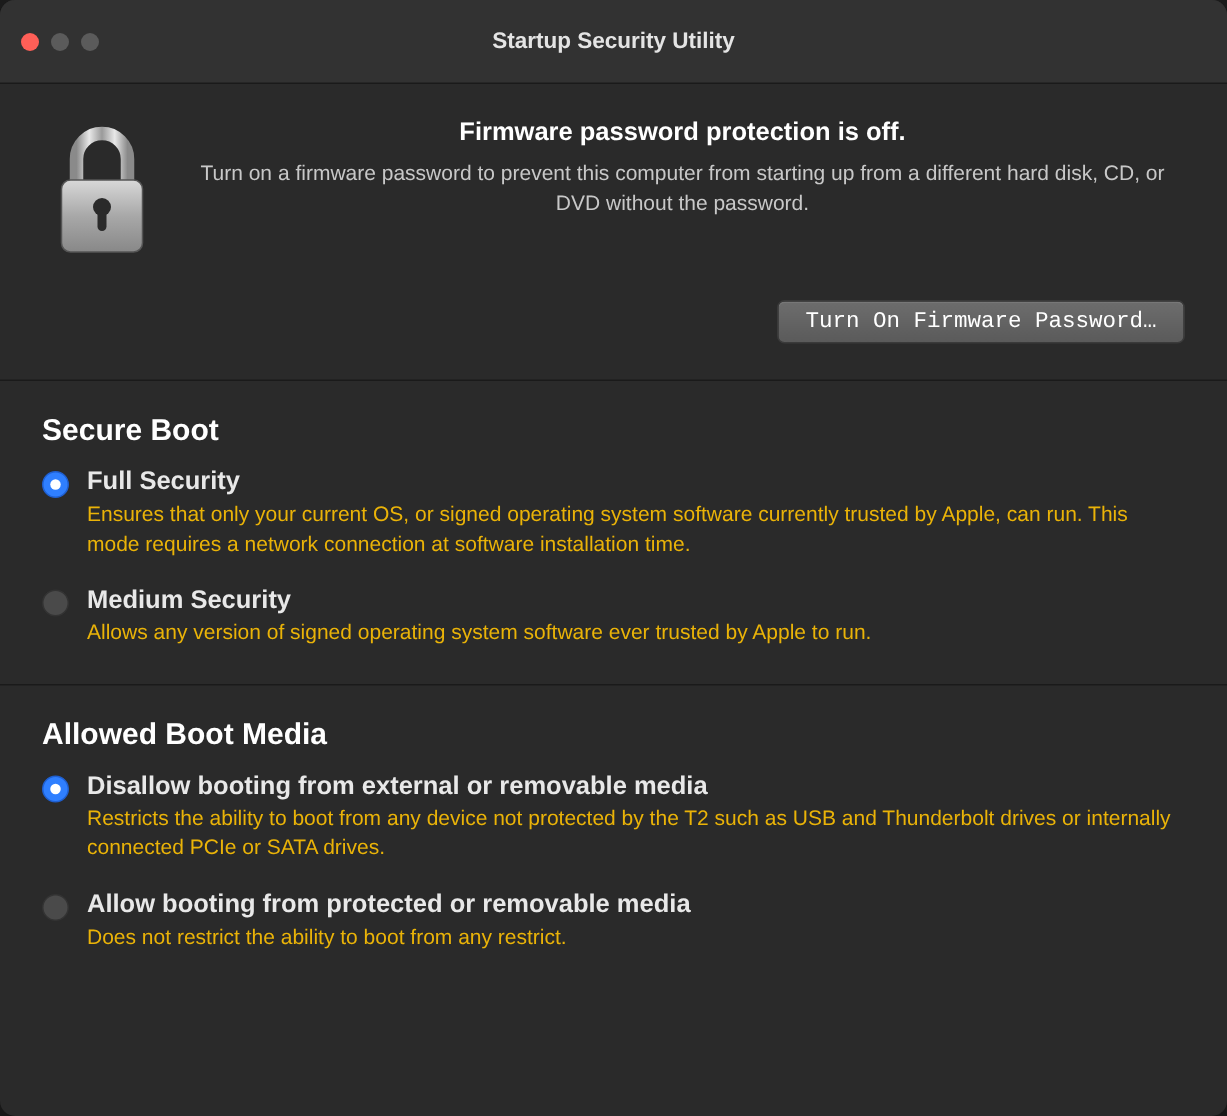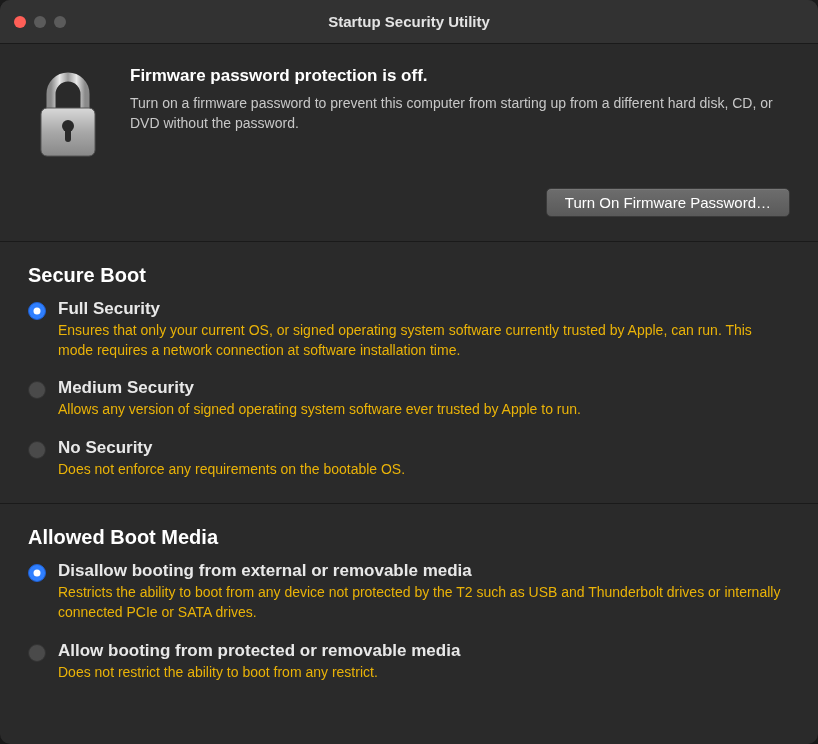--- a/index.html
+++ b/index.html
@@ -15,21 +15,21 @@
       width: 818px;
       height: 744px;
       background: #2a2a2a;
       border-radius: 10px;
       overflow: hidden;
       box-shadow: 0 10px 40px rgba(0,0,0,0.5);
       display: flex;
       flex-direction: column;
     }
     .titlebar {
-      height: 44px;
+      height: 56px;
       background: #323232;
       display: flex;
       align-items: center;
       position: relative;
       border-bottom: 1px solid #1a1a1a;
     }
     .traffic-lights {
       display: flex;
       gap: 8px;
       padding-left: 14px;
@@ -56,22 +56,23 @@
       overflow-y: auto;
       color: #d7d7d7;
     }
     .section {
       padding: 22px 28px 24px 28px;
       border-bottom: 1px solid #1a1a1a;
     }
     .section:last-child { border-bottom: none; }
     .firmware-row {
       display: flex;
-      gap: 22px;
+      gap: 12px;
       align-items: flex-start;
+      text-align: center;
     }
     .lock-icon-wrap {
       flex-shrink: 0;
       width: 80px;
       display: flex;
       justify-content: center;
       padding-top: 4px;
     }
     .lock-icon {
       width: 70px;
@@ -98,20 +99,21 @@
     }
     .mac-button {
       background: linear-gradient(#6d6d6d, #5a5a5a);
       border: 1px solid #3a3a3a;
       border-radius: 5px;
       color: #fff;
       font-size: 15px;
       padding: 5px 18px;
       cursor: pointer;
       box-shadow: 0 1px 0 rgba(255,255,255,0.08) inset;
+      font-family: Liberation Mono, monospace;
     }
     .section-heading {
       color: #ffffff;
       font-size: 20px;
       font-weight: 700;
       margin-bottom: 12px;
     }
     .radio-option {
       display: flex;
       gap: 12px;
@@ -218,27 +220,20 @@
       </div>
 
       <div class="radio-option">
         <div class="radio-circle"></div>
         <div class="radio-body">
           <div class="radio-label">Medium Security</div>
           <div class="radio-desc">Allows any version of signed operating system software ever trusted by Apple to run.</div>
         </div>
       </div>
 
-      <div class="radio-option">
-        <div class="radio-circle"></div>
-        <div class="radio-body">
-          <div class="radio-label">No Security</div>
-          <div class="radio-desc">Does not enforce any requirements on the bootable OS.</div>
-        </div>
-      </div>
     </div>
 
     <div class="section">
       <div class="section-heading">Allowed Boot Media</div>
 
       <div class="radio-option radio-selected">
         <div class="radio-circle"></div>
         <div class="radio-body">
           <div class="radio-label">Disallow booting from external or removable media</div>
           <div class="radio-desc">Restricts the ability to boot from any device not protected by the T2 such as USB and Thunderbolt drives or internally connected PCIe or SATA drives.</div>

